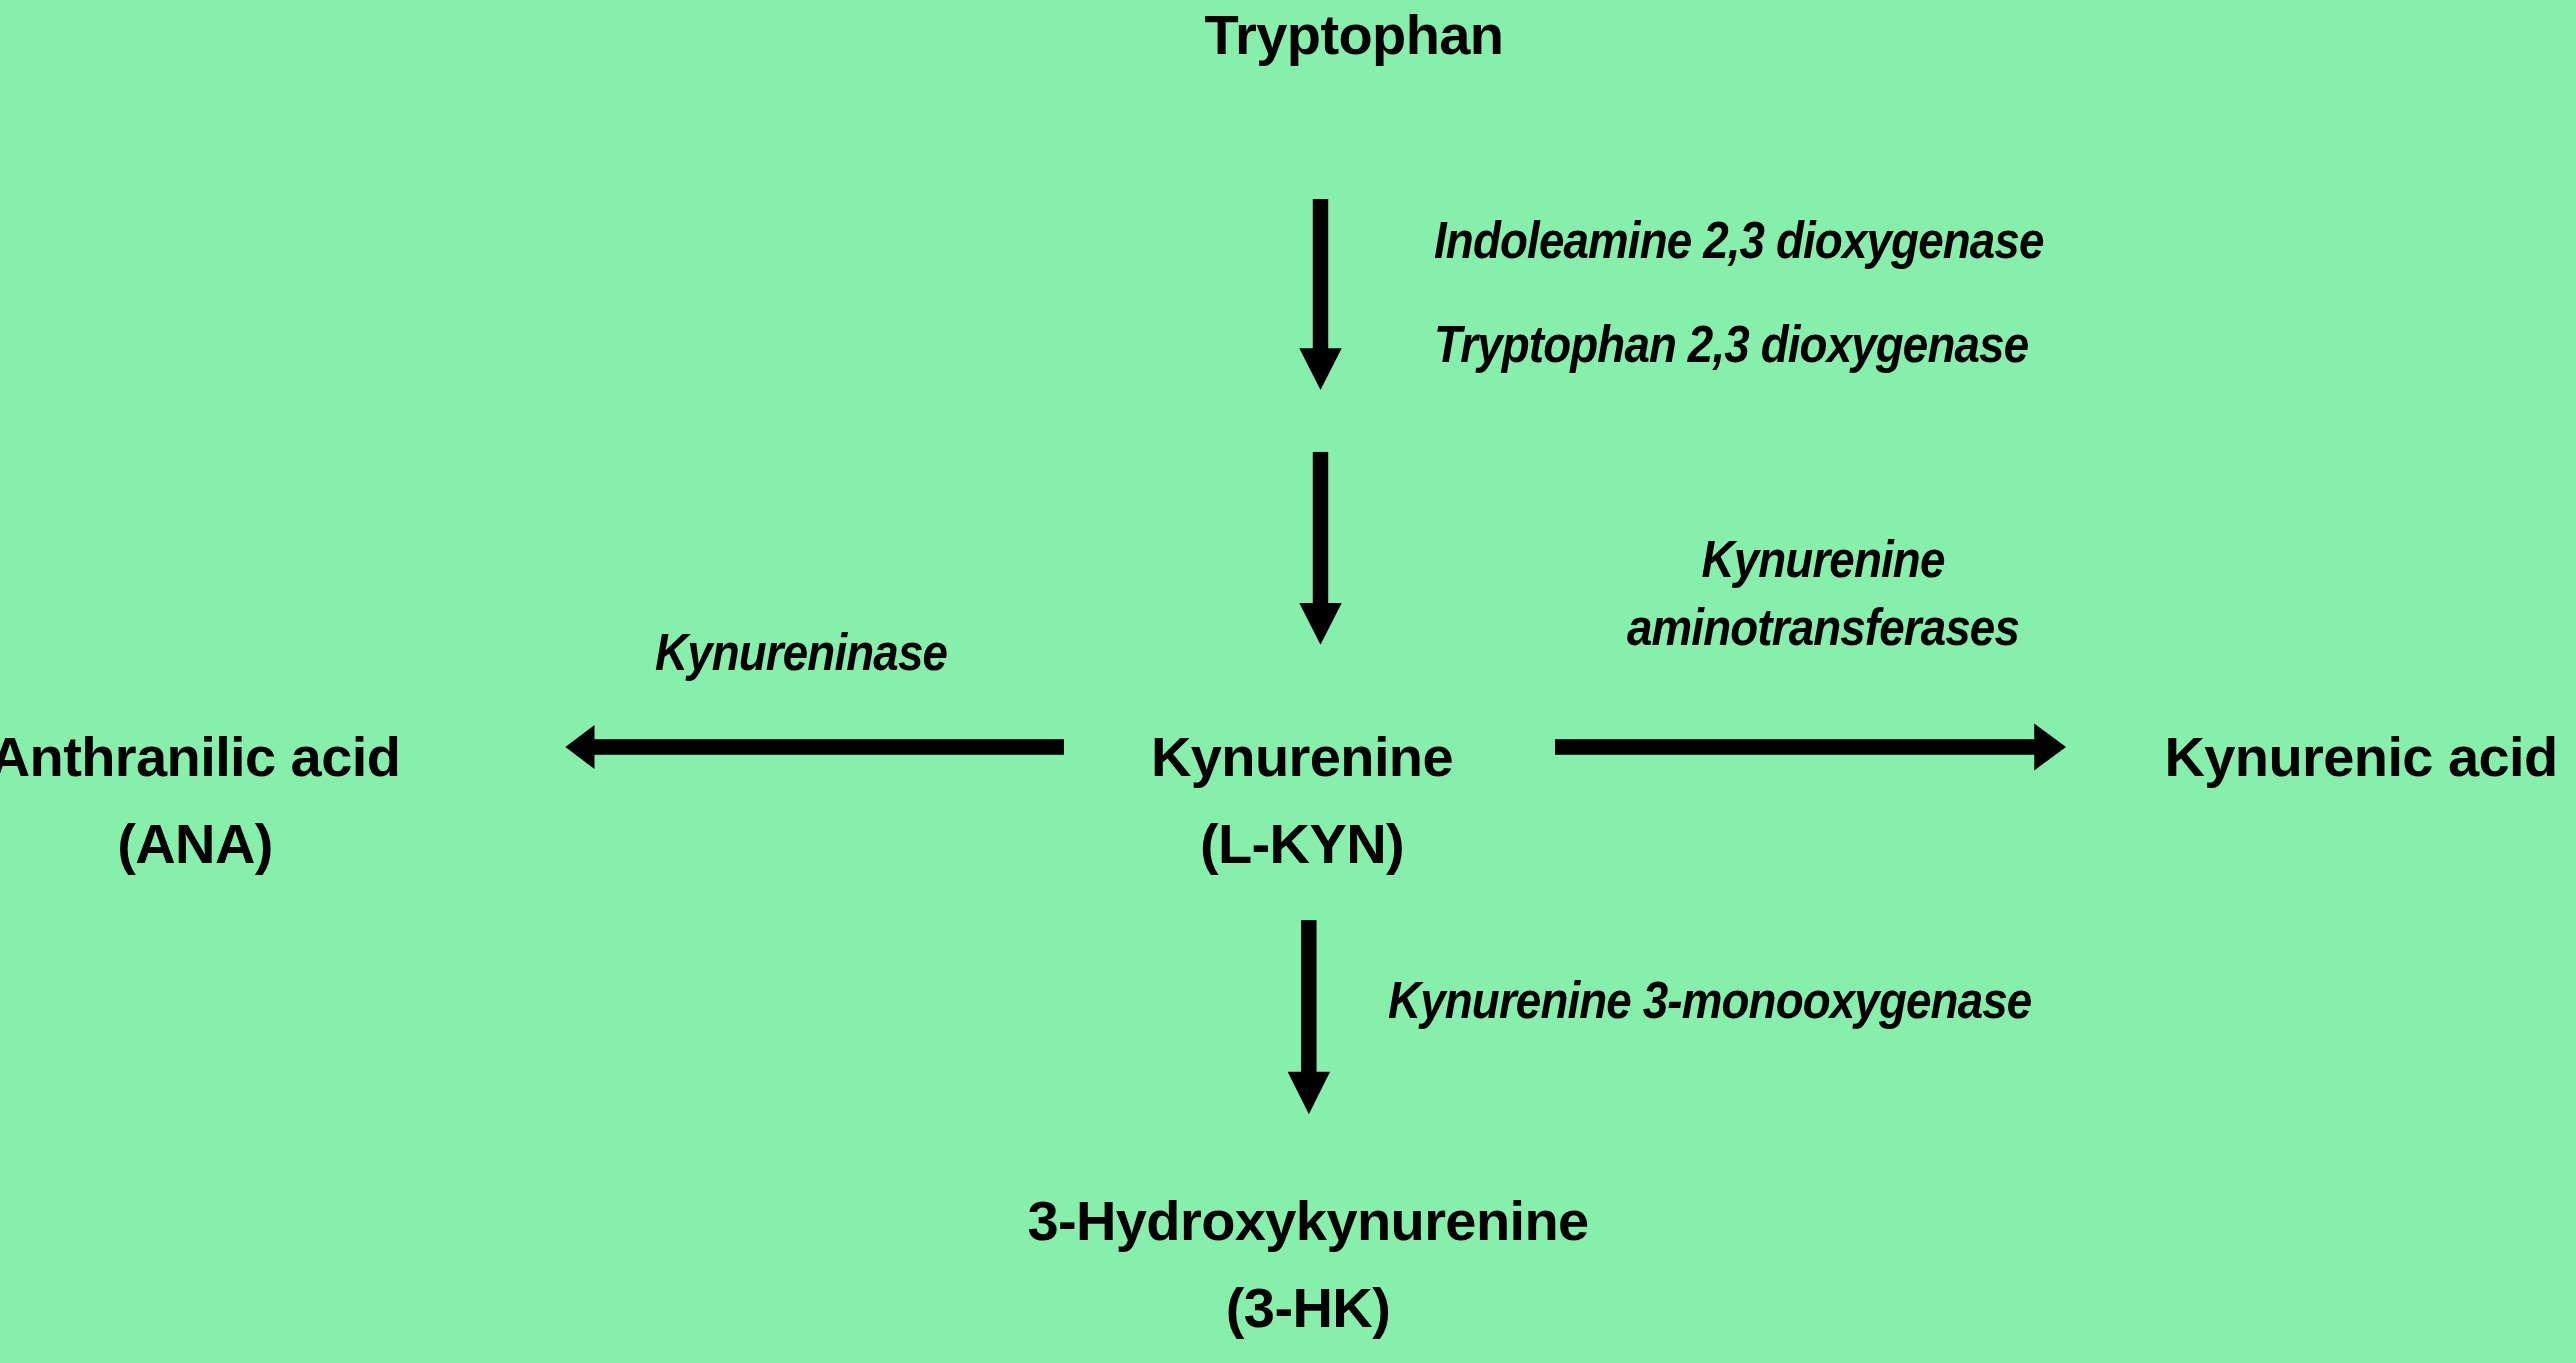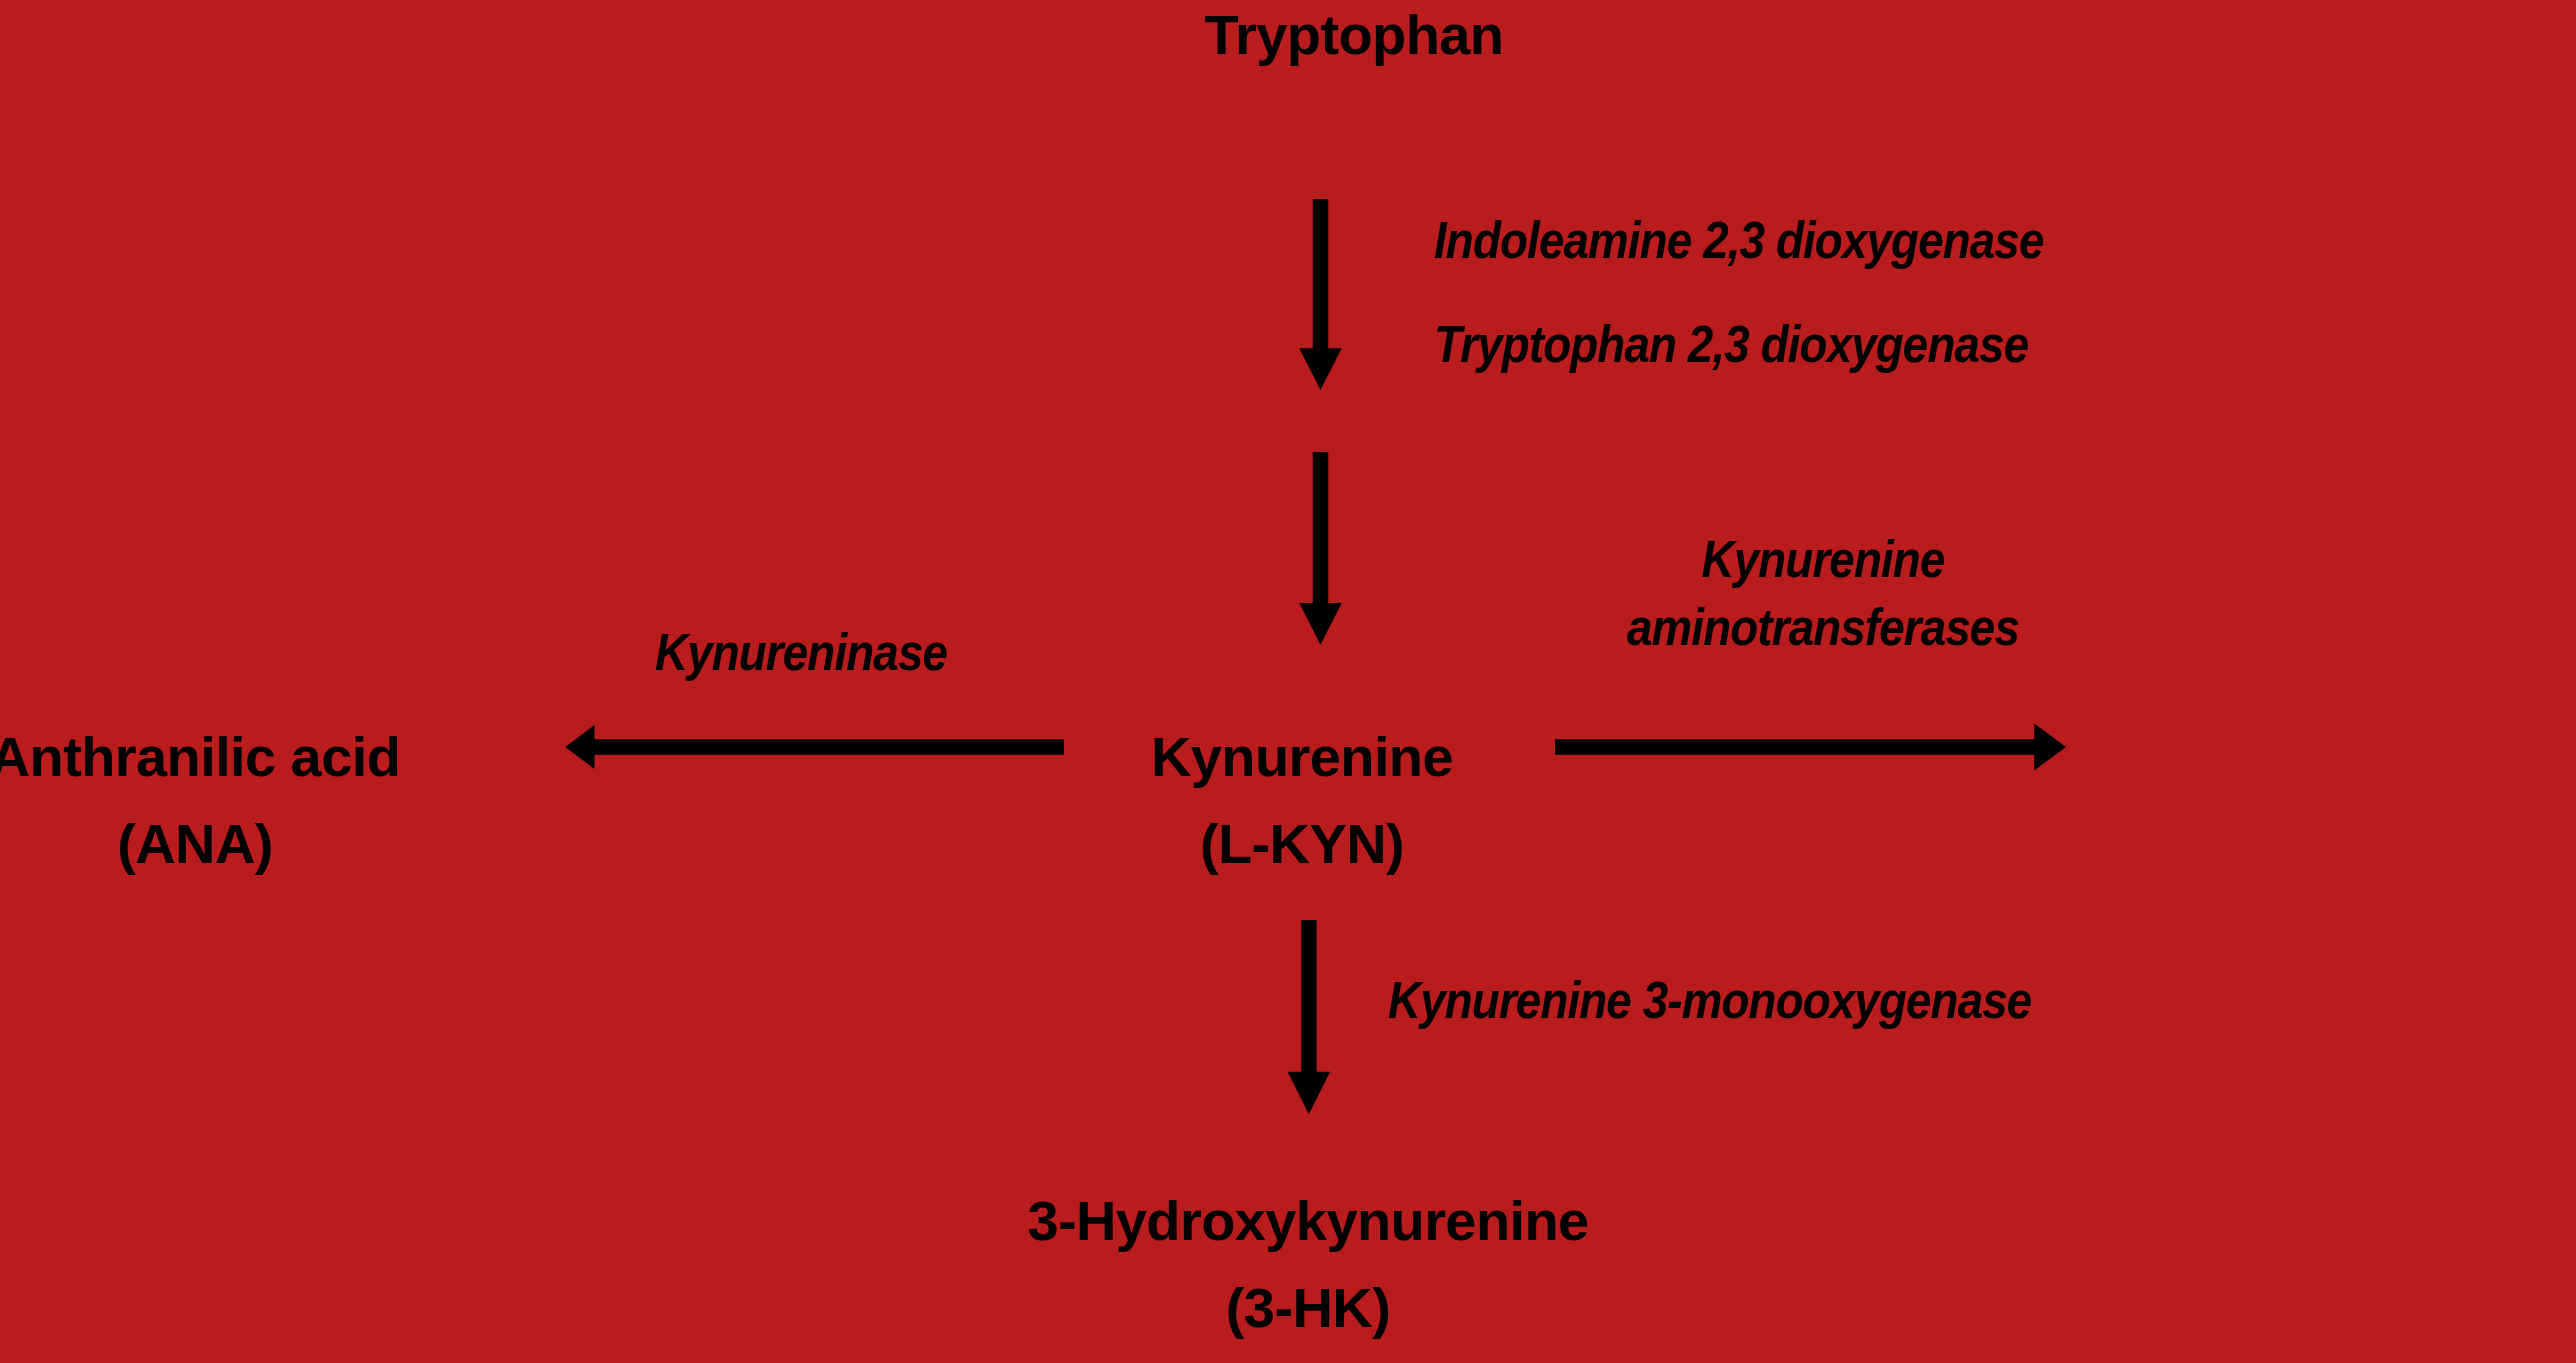--- a/index.html
+++ b/index.html
@@ -9,21 +9,21 @@
     background: #ffffff;
   }
   body {
     font-family: "Liberation Sans", sans-serif;
     color: #000000;
   }
   #canvas {
     position: relative;
     width: 2576px;
     height: 1363px;
-    background: #b91c1c;
+    background: #86efac;
     overflow: hidden;
   }
 
   
   .metabolite {
     position: absolute;
     font-family: "Liberation Sans", sans-serif;
     font-weight: bold;
     font-size: 56px;
     line-height: 87px;
@@ -126,20 +126,21 @@
     <span>Anthranilic acid</span>
     <span class="abbrev">(ANA)</span>
   </div>
 
   <div class="metabolite" style="left:1302px; top:713px;">
     <span>Kynurenine</span>
     <span class="abbrev">(L-KYN)</span>
   </div>
 
   <div class="metabolite" style="left:2361px; top:713px;">
+    <span>Kynurenic acid</span>
   </div>
 
   <div class="arrow" style="left:1287px; top:919px; width:45px; height:199px;">
     <svg width="45" height="199" viewBox="0 0 70 306" aria-hidden="true">
       <rect x="22" y="0" width="24" height="238" fill="#000000"></rect>
       <polygon points="1,236 67,236 34,302" fill="#000000"></polygon>
     </svg>
   </div>
 
   <div class="enzyme" style="left:1388px; top:966px;">

